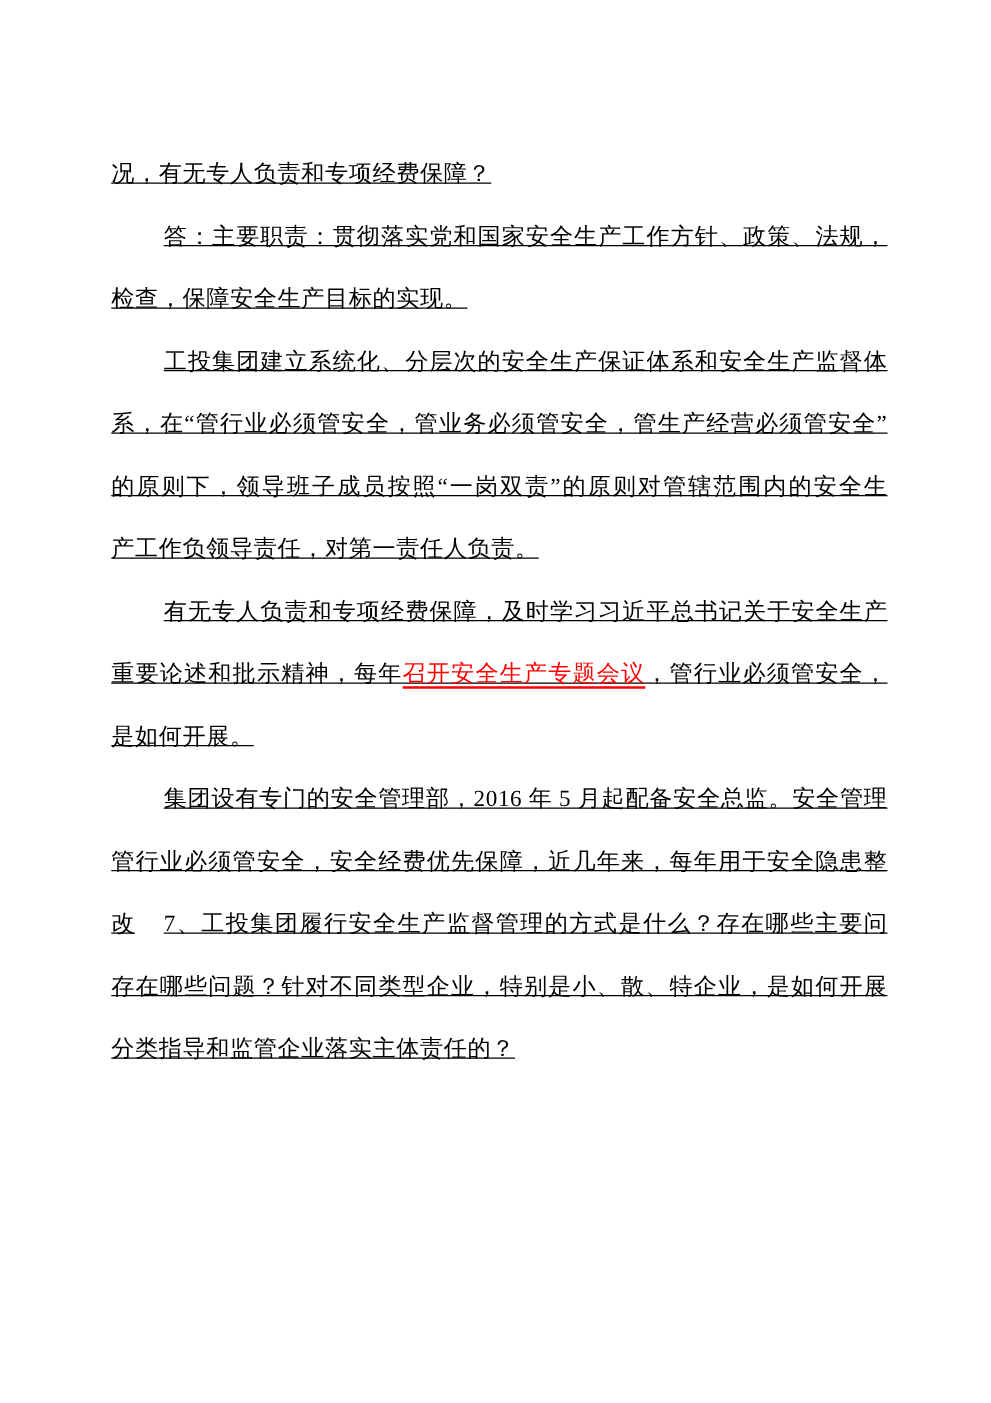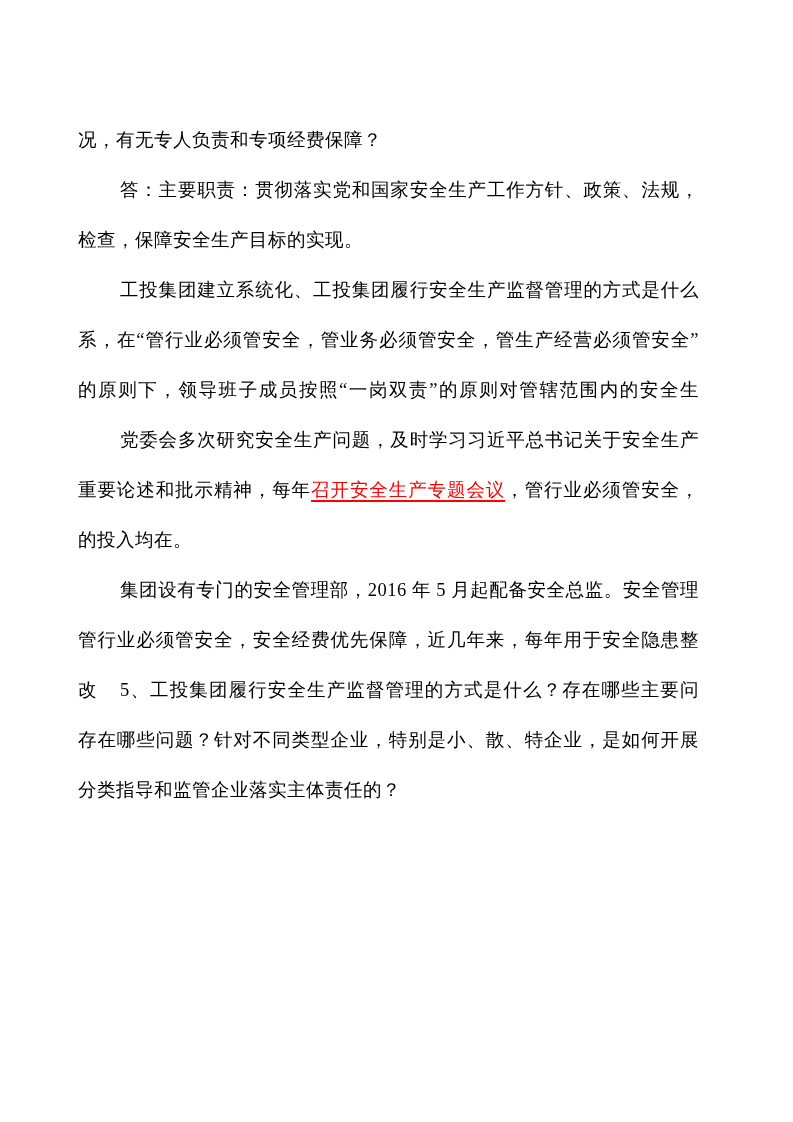--- a/index.html
+++ b/index.html
@@ -11,23 +11,24 @@
     position: relative;
     width: 793px;
     height: 1122px;
     background: var(--page-bg, #ffffff);
     overflow: hidden;
     font-family: "Liberation Serif", serif;
     color: var(--text-color, #000000);
   }
   .doc-body {
     position: absolute;
-    left: 78px;
+    left: 89px;
     top: 115px;
     width: 621px;
+    text-decoration: underline;
   }
   .paragraph {
     margin: 0;
     padding: 0;
   }
   .line {
     height: 50px;
     line-height: 50px;
     font-size: 18.5px;
     letter-spacing: 0.5px;
@@ -58,32 +59,33 @@
 <div class="page">
   <div class="doc-body">
       <div class="paragraph">
         <div class="line"><span class="run">况，有无专人负责和专项经费保障？</span></div>
       </div>
       <div class="paragraph">
         <div class="line justify indent"><span class="run">答：主要职责：贯彻落实党和国家安全生产工作方针、政策、法规，</span></div>
         <div class="line"><span class="run">检查，保障安全生产目标的实现。</span></div>
       </div>
       <div class="paragraph">
-        <div class="line justify indent"><span class="run">工投集团建立系统化、工投集团履行安全生产监督管理的方式是什么</span></div>
+        <div class="line justify indent"><span class="run">工投集团建立系统化、分层次的安全生产保证体系和安全生产监督体</span></div>
         <div class="line justify"><span class="run">系，在“管行业必须管安全，管业务必须管安全，管生产经营必须管安全”</span></div>
         <div class="line justify"><span class="run">的原则下，领导班子成员按照“一岗双责”的原则对管辖范围内的安全生</span></div>
+        <div class="line"><span class="run">产工作负领导责任，对第一责任人负责。</span></div>
       </div>
       <div class="paragraph">
-        <div class="line justify indent"><span class="run">党委会多次研究安全生产问题，及时学习习近平总书记关于安全生产</span></div>
+        <div class="line justify indent"><span class="run">有无专人负责和专项经费保障，及时学习习近平总书记关于安全生产</span></div>
         <div class="line justify"><span class="run">重要论述和批示精神，每年</span><span class="run emphasis">召开安全生产专题会议</span><span class="run">，管行业必须管安全，</span></div>
-        <div class="line"><span class="run">的投入均在。</span></div>
+        <div class="line"><span class="run">是如何开展。</span></div>
       </div>
       <div class="paragraph">
         <div class="line justify indent"><span class="run">集团设有专门的安全管理部，2016 年 5 月起配备安全总监。安全管理</span></div>
         <div class="line justify"><span class="run">管行业必须管安全，安全经费优先保障，近几年来，每年用于安全隐患整改</span></div>
       </div>
       <div class="paragraph">
-        <div class="line justify indent"><span class="run">5、工投集团履行安全生产监督管理的方式是什么？存在哪些主要问</span></div>
+        <div class="line justify indent"><span class="run">7、工投集团履行安全生产监督管理的方式是什么？存在哪些主要问</span></div>
         <div class="line justify"><span class="run">存在哪些问题？针对不同类型企业，特别是小、散、特企业，是如何开展</span></div>
         <div class="line"><span class="run">分类指导和监管企业落实主体责任的？</span></div>
       </div>
     </div>
 </div>
 
 </body></html>

